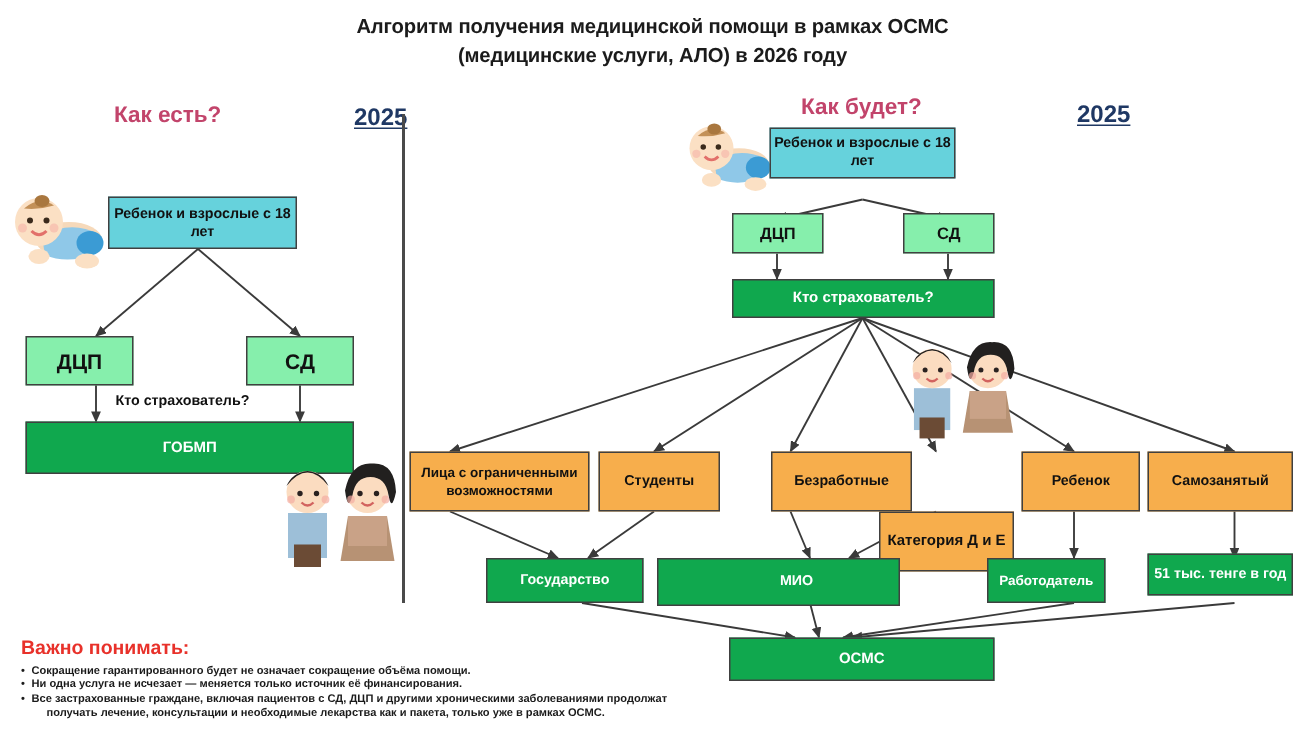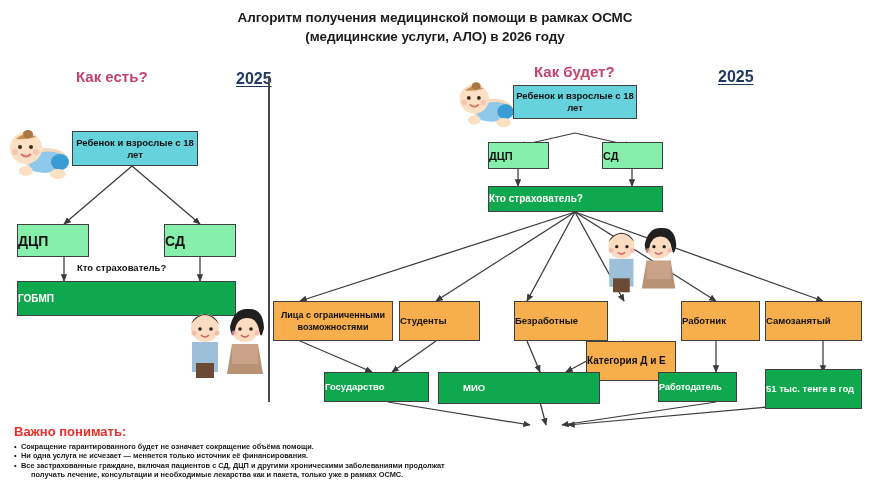--- a/index.html
+++ b/index.html
@@ -19,21 +19,21 @@
   .year{position:absolute;font-size:16px;font-weight:bold;color:#1f3864;
         text-decoration:underline;text-underline-offset:2px;}
   .year-left{left:212px;top:70px;margin-left:24px;}
   .year-right{left:718px;top:68px;}
 
   .divider{position:absolute;left:268px;top:76px;width:1.5px;height:326px;
            background:#4a4a4a;}
 
   
   .box{position:absolute;box-sizing:border-box;border:1.3px solid #404040;
-       display:flex;align-items:center;text-align:center;
+       display:flex;align-items:center;justify-content:center;text-align:center;
        font-weight:bold;line-height:12px;}
   .teal{background:#66d2dc;color:#111111;}
   .cream{background:#86efac;color:#111111;}
   .orange{background:#f7ae4c;color:#111111;}
   .green{background:#10a84e;color:#ffffff;}
 
   .lbl-ins{position:absolute;font-size:9.5px;font-weight:bold;color:#101010;}
 
   svg.arrows{position:absolute;left:0;top:0;width:870px;height:489px;
              pointer-events:none;}
@@ -220,39 +220,42 @@
   <div class="box orange" data-name="category-box-disabled" style="left:273px;top:301px;width:120px;height:40px;font-size:9px;">
     <span data-name="category-label-disabled">Лица с ограниченными возможностями</span>
   </div>
   <div class="box orange" data-name="category-box-unemployed" style="left:486px;top:301px;width:94px;height:40px;font-size:9.5px;margin-left:28px;">
     <span data-name="category-label-unemployed">Безработные</span>
   </div>
   <div class="box orange" data-name="category-box-category-de" style="left:586px;top:301px;width:90px;height:40px;font-size:10px;margin-top:40px;">
     <span data-name="category-label-category-de">Категория Д и Е</span>
   </div>
   <div class="box orange" data-name="category-box-worker" style="left:681px;top:301px;width:79px;height:40px;font-size:9.5px;">
-    <span data-name="category-label-worker">Работник</span>
+    <span data-name="category-label-worker">Ребенок</span>
   </div>
   <div class="box orange" data-name="category-box-selfemployed" style="left:765px;top:301px;width:97px;height:40px;font-size:9.5px;">
     <span data-name="category-label-selfemployed">Самозанятый</span>
   </div>
 
   <div class="box green" data-name="payer-box-state" style="left:324px;top:372px;width:105px;height:30px;font-size:9.5px;">
     <span data-name="payer-label-state">Государство</span>
   </div>
   <div class="box green" data-name="payer-box-mio" style="left:438px;top:372px;width:162px;height:32px;font-size:9.5px;padding-left:24px;">
     <span data-name="payer-label-mio">МИО</span>
   </div>
   <div class="box green" data-name="payer-box-employer" style="left:658px;top:372px;width:79px;height:30px;font-size:9px;">
     <span data-name="payer-label-employer">Работодатель</span>
   </div>
-  <div class="box green" data-name="payer-box-annual-fee" style="left:765px;top:369px;width:97px;height:40px;font-size:9.5px;">
+  <div class="box green" data-name="payer-box-annual-fee" style="left:765px;top:369px;width:97px;height:28px;font-size:9.5px;">
     <span data-name="payer-label-annual-fee">51 тыс. тенге в год</span>
   </div>
 
+  <div class="box green" data-name="final-box-osms" style="left:486px;top:425px;width:177px;height:29px;font-size:10px;">
+    <span data-name="final-label-osms">ОСМС</span>
+  </div>
 
   <div class="footer" data-name="footer-notes">
     <h4 data-name="footer-heading">Важно понимать:</h4>
     <ul data-name="footer-note-list">
       <li data-name="footer-note-item">Сокращение гарантированного будет не означает сокращение объёма помощи.</li>
       <li data-name="footer-note-item">Ни одна услуга не исчезает — меняется только источник её финансирования.</li>
       <li data-name="footer-note-item">Все застрахованные граждане, включая пациентов с СД, ДЦП и другими хроническими заболеваниями продолжат</li>
       <li style="list-style: none; padding-left: 17px; --x: 1;" data-name="footer-note-item-continued">получать лечение, консультации и необходимые лекарства как и пакета, только уже в рамках ОСМС.</li>
     </ul>
   </div>

